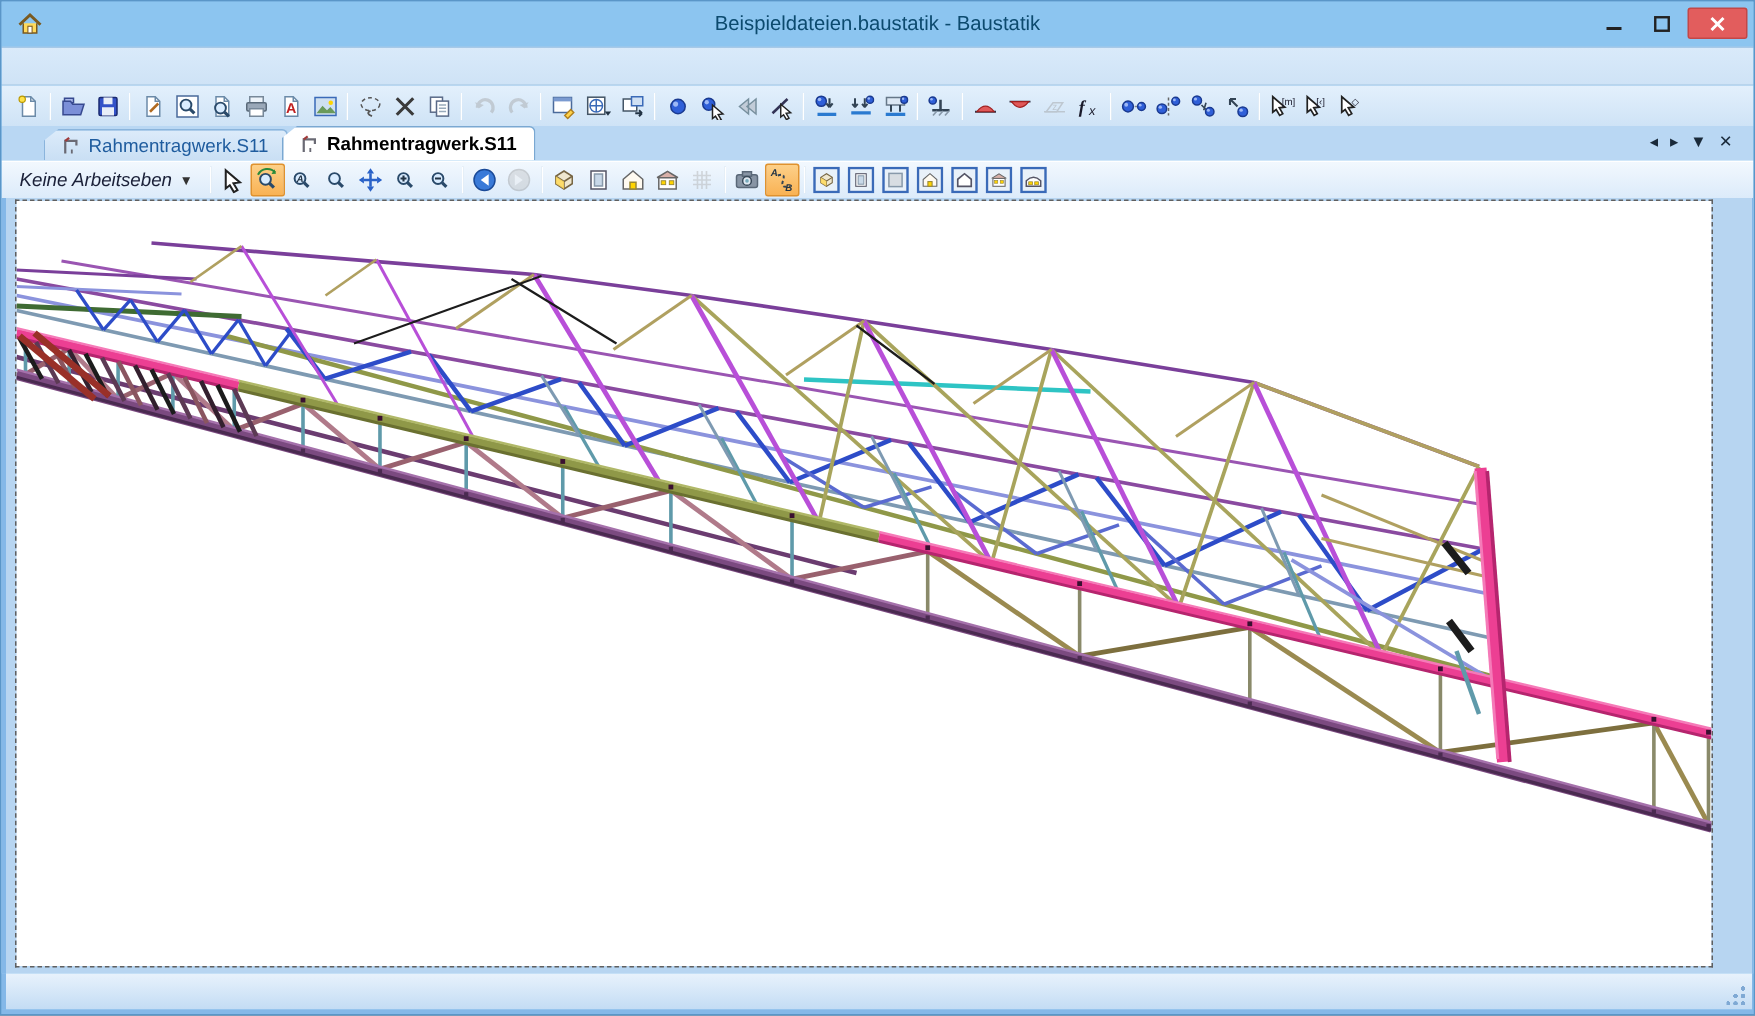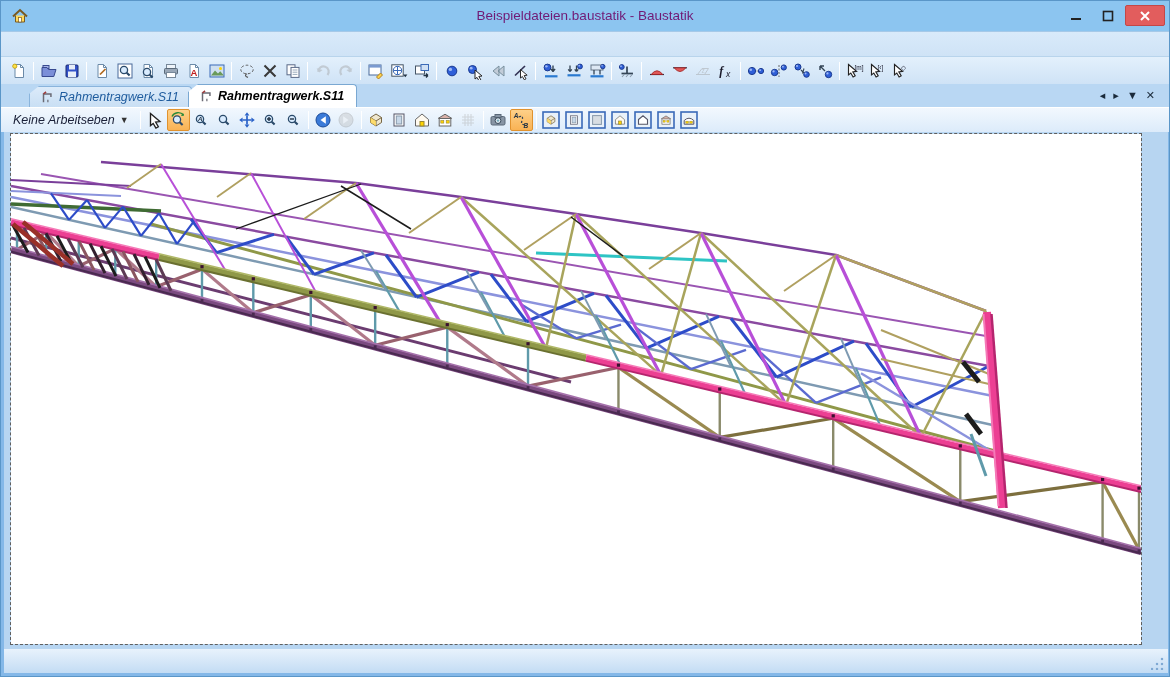--- a/index.html
+++ b/index.html
@@ -7,21 +7,21 @@
   #win{
     position:relative;width:1170px;height:677px;margin:0 auto;
     font-family:"Liberation Sans","DejaVu Sans",sans-serif;
     background:#8cc5f0;border:1px solid #5a96c8;overflow:hidden;
     -webkit-font-smoothing:antialiased;
   }
   
   #titlebar{position:absolute;left:0;top:0;width:100%;height:30px;background:#8cc5f0;}
   #home-ic{position:absolute;left:10px;top:6px;width:18px;height:18px;}
   #title-text{position:absolute;left:0;top:0;width:100%;height:30px;line-height:30px;
-    text-align:center;font-size:13.5px;color:#701a75;}
+    text-align:center;font-size:13.5px;color:#0c4a6e;}
   #winbtns{position:absolute;right:4px;top:4px;display:flex;gap:2px;}
   .wbtn{width:30px;height:21px;display:flex;align-items:center;justify-content:center;
     font-size:12px;color:#222;cursor:default;}
   .wbtn svg{display:block;}
   #btn-close{width:40px;background:#e25d5d;border:1px solid #c34747;border-radius:2px;color:#fff;}
   
   #menubar{position:absolute;left:0;top:30px;width:100%;height:25px;
     background:linear-gradient(#d9eafa,#cfe3f6);
     border-top:1px solid #a6c9e8;display:flex;align-items:center;padding-left:14px;}
   .menu-item{padding:0 13px;font-size:13px;font-weight:600;color:#1a2038;height:25px;line-height:25px;}
@@ -41,21 +41,21 @@
     margin:0 3px;flex:0 0 auto;}
   #workplane{display:flex;align-items:center;gap:5px;padding:0 8px 0 6px;height:22px;
     font-size:12.5px;color:#1a2038;flex:0 0 auto;}
   #workplane .caret{font-size:9px;color:#333;}
   
   #tabbar{position:absolute;left:0;top:83px;width:100%;height:23px;background:#b9d7f3;}
   #tabs{position:absolute;left:28px;bottom:0;display:flex;align-items:flex-end;height:23px;}
   .tab{display:flex;align-items:center;gap:5px;height:21px;padding:0 12px 0 10px;
     font-size:12.5px;color:#1f5c9e;background:linear-gradient(#dcebfa,#c9dff4);
     border:1px solid #8ab4dc;border-bottom:none;border-radius:4px 4px 0 0;
-    clip-path:polygon(10px 0,100% 0,100% 100%,0 100%,0 8px);margin-right:-4px;font-style:italic;}
+    clip-path:polygon(10px 0,100% 0,100% 100%,0 100%,0 8px);margin-right:-4px;}
   .tab.active{height:23px;background:#fff;color:#000;font-weight:bold;z-index:2;border-color:#7aa8d2;}
   .tab svg{flex:0 0 auto;}
   #tabctrl{position:absolute;right:14px;top:3px;display:flex;gap:8px;align-items:center;}
   .tabctl{font-size:11px;color:#1a2a3a;line-height:16px;}
   
   #workspace{position:absolute;left:0;top:131px;width:1170px;height:517px;
     background:#b7d5f1;border-left:3px solid #84b8e8;border-right:3px solid #84b8e8;}
   #canvas{position:absolute;left:7px;top:2px;width:1130px;height:510px;background:#fff;
     outline:1px dashed #5f5f5f;}
   #scene{position:absolute;left:0;top:0;}

